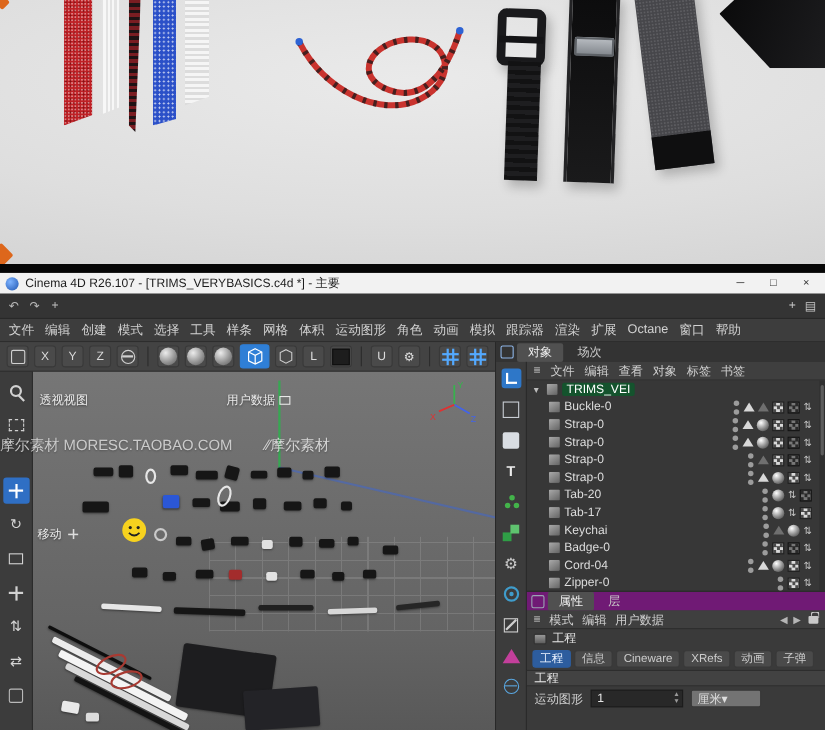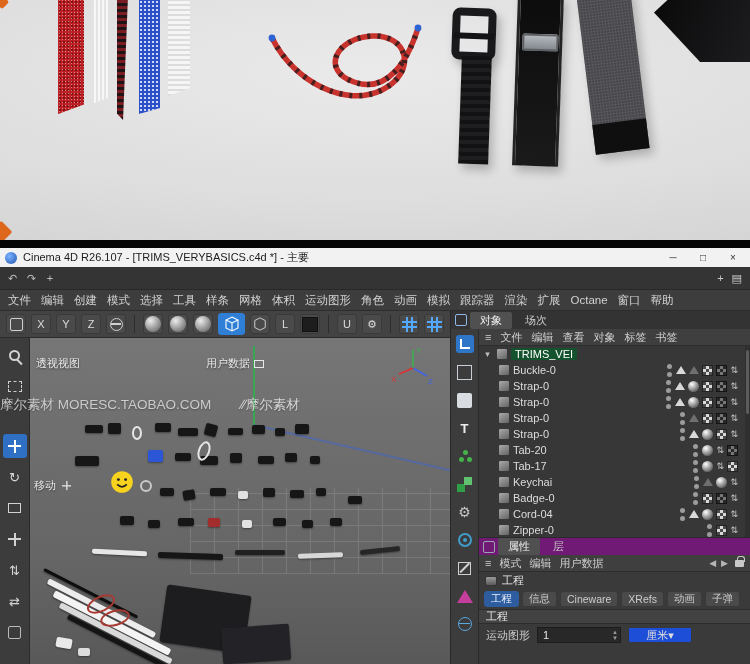--- a/index.html
+++ b/index.html
@@ -147,21 +147,21 @@
 .lock::before{content:"";position:absolute;left:1.5px;top:-4px;width:6px;height:5px;border:1.5px solid #c9c9c9;border-bottom:none;border-radius:3px 3px 0 0}
 .attr-obj{height:17px;display:flex;align-items:center;gap:5px;padding:0 6px;color:#e2e2e2;flex:none}
 .obj-badge{width:12px;height:10px;background:linear-gradient(#9a9a9a,#5c5c5c);border:1px solid #333;border-radius:2px}
 .btnrow{display:flex;gap:3px;padding:2px 5px;height:20px;flex:none}
 .abtn{background:#4a4a4a;border:1px solid #393939;color:#cccccc;font-size:10.5px;padding:0 6px;border-radius:3px;display:flex;align-items:center;white-space:nowrap}
 .abtn.active{background:#2d5d9e;color:#eaf2ff;border-color:#2d5d9e}
 .attr-section{height:15px;display:flex;align-items:center;padding:0 7px;color:#e6e6e6;font-size:11px;background:#424242;border-top:1px solid #2d2d2d;border-bottom:1px solid #2d2d2d;flex:none}
 .scale-row{display:flex;align-items:center;gap:7px;padding:3px 7px;font-size:11px;color:#cfcfcf;flex:none}
 .num{width:84px;height:16px;background:#282828;border:1px solid #1c1c1c;color:#e6e6e6;display:flex;align-items:center;padding:0 5px;position:relative}
 .num .spin{position:absolute;right:2px;top:1px;font-size:6px;line-height:6px;color:#9a9a9a;text-align:center}
-.unit{width:64px;height:16px;background:#1d4ed8;border:1px solid #383838;display:flex;align-items:center;justify-content:center;padding:0 5px;color:#dddddd;border-radius:2px}
+.unit{width:64px;height:16px;background:#737373;border:1px solid #383838;display:flex;align-items:center;justify-content:flex-start;padding:0 5px;color:#dddddd;border-radius:2px}
 
 
 .wm{position:absolute;left:0;top:148px;width:100%;display:flex;gap:30px;align-items:center;font-size:13.5px;color:#d8d8d8;opacity:.88;z-index:60;pointer-events:none;white-space:nowrap;text-shadow:0 1px 2px rgba(0,0,0,.35)}
 .wm .bright{color:#fafafa}
 .wm .sl{color:#e3e3e3}
 </style>
 </head>
 <body>
 
 <div class="stage">

